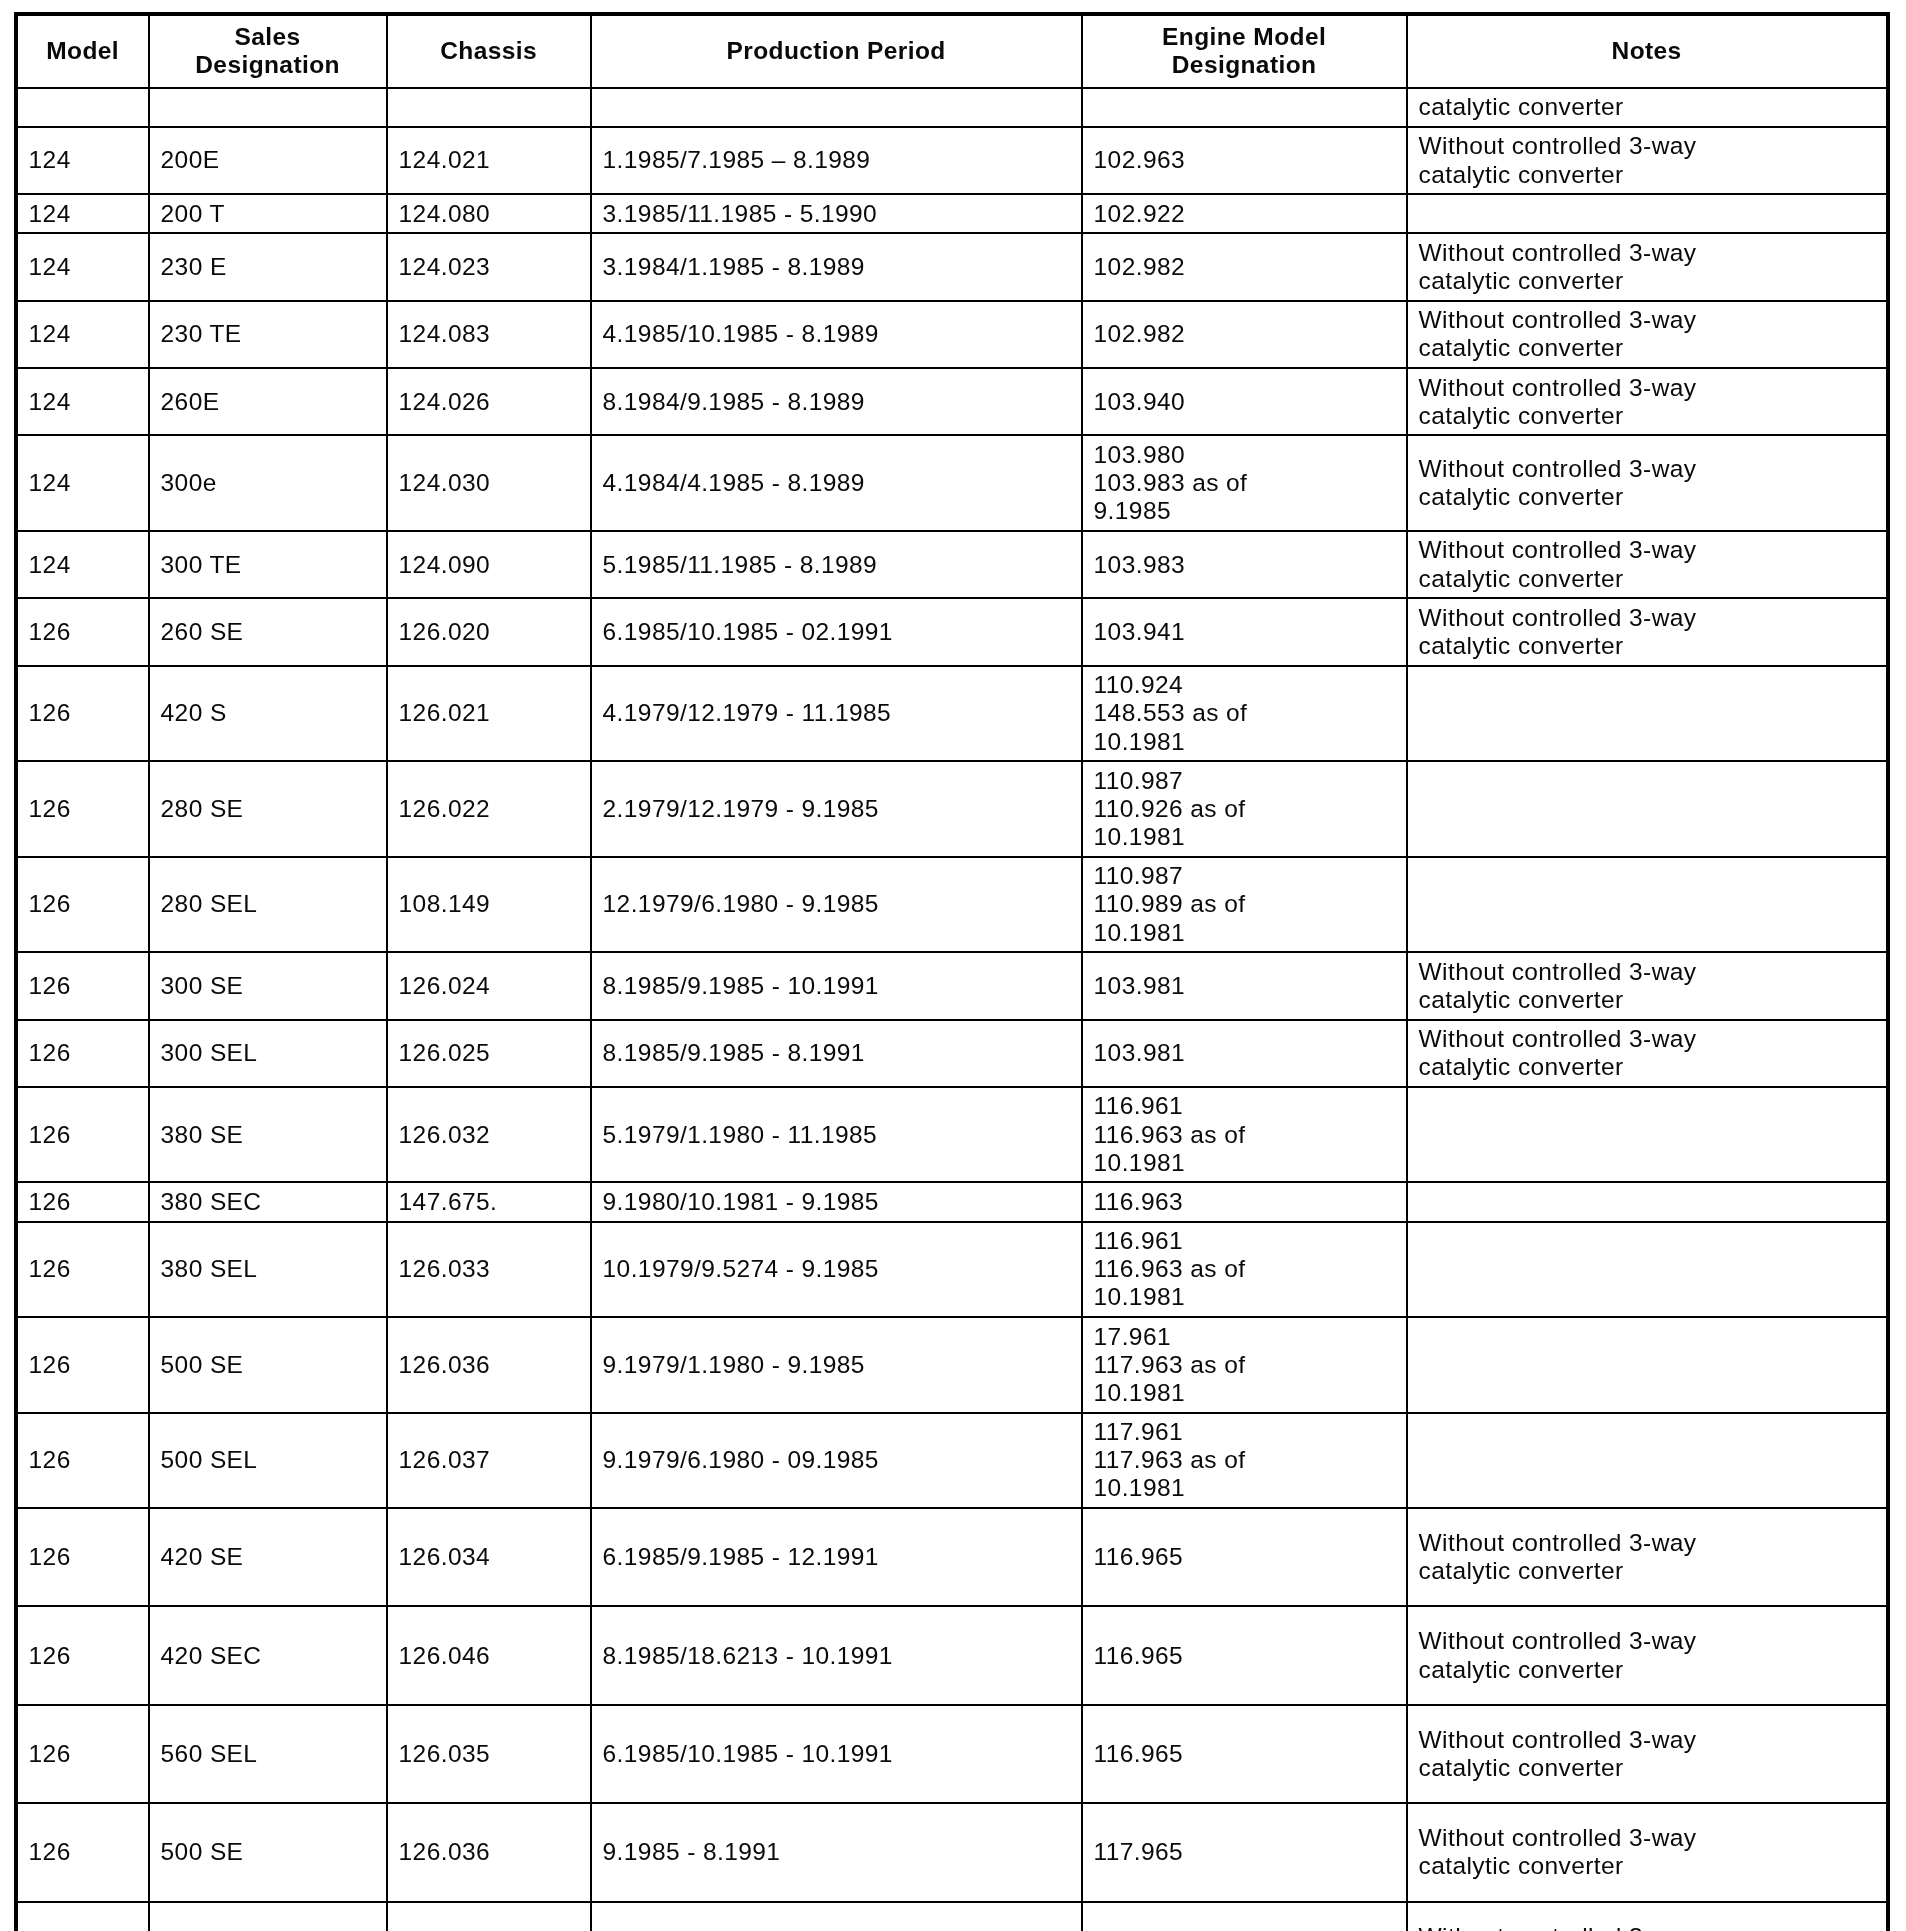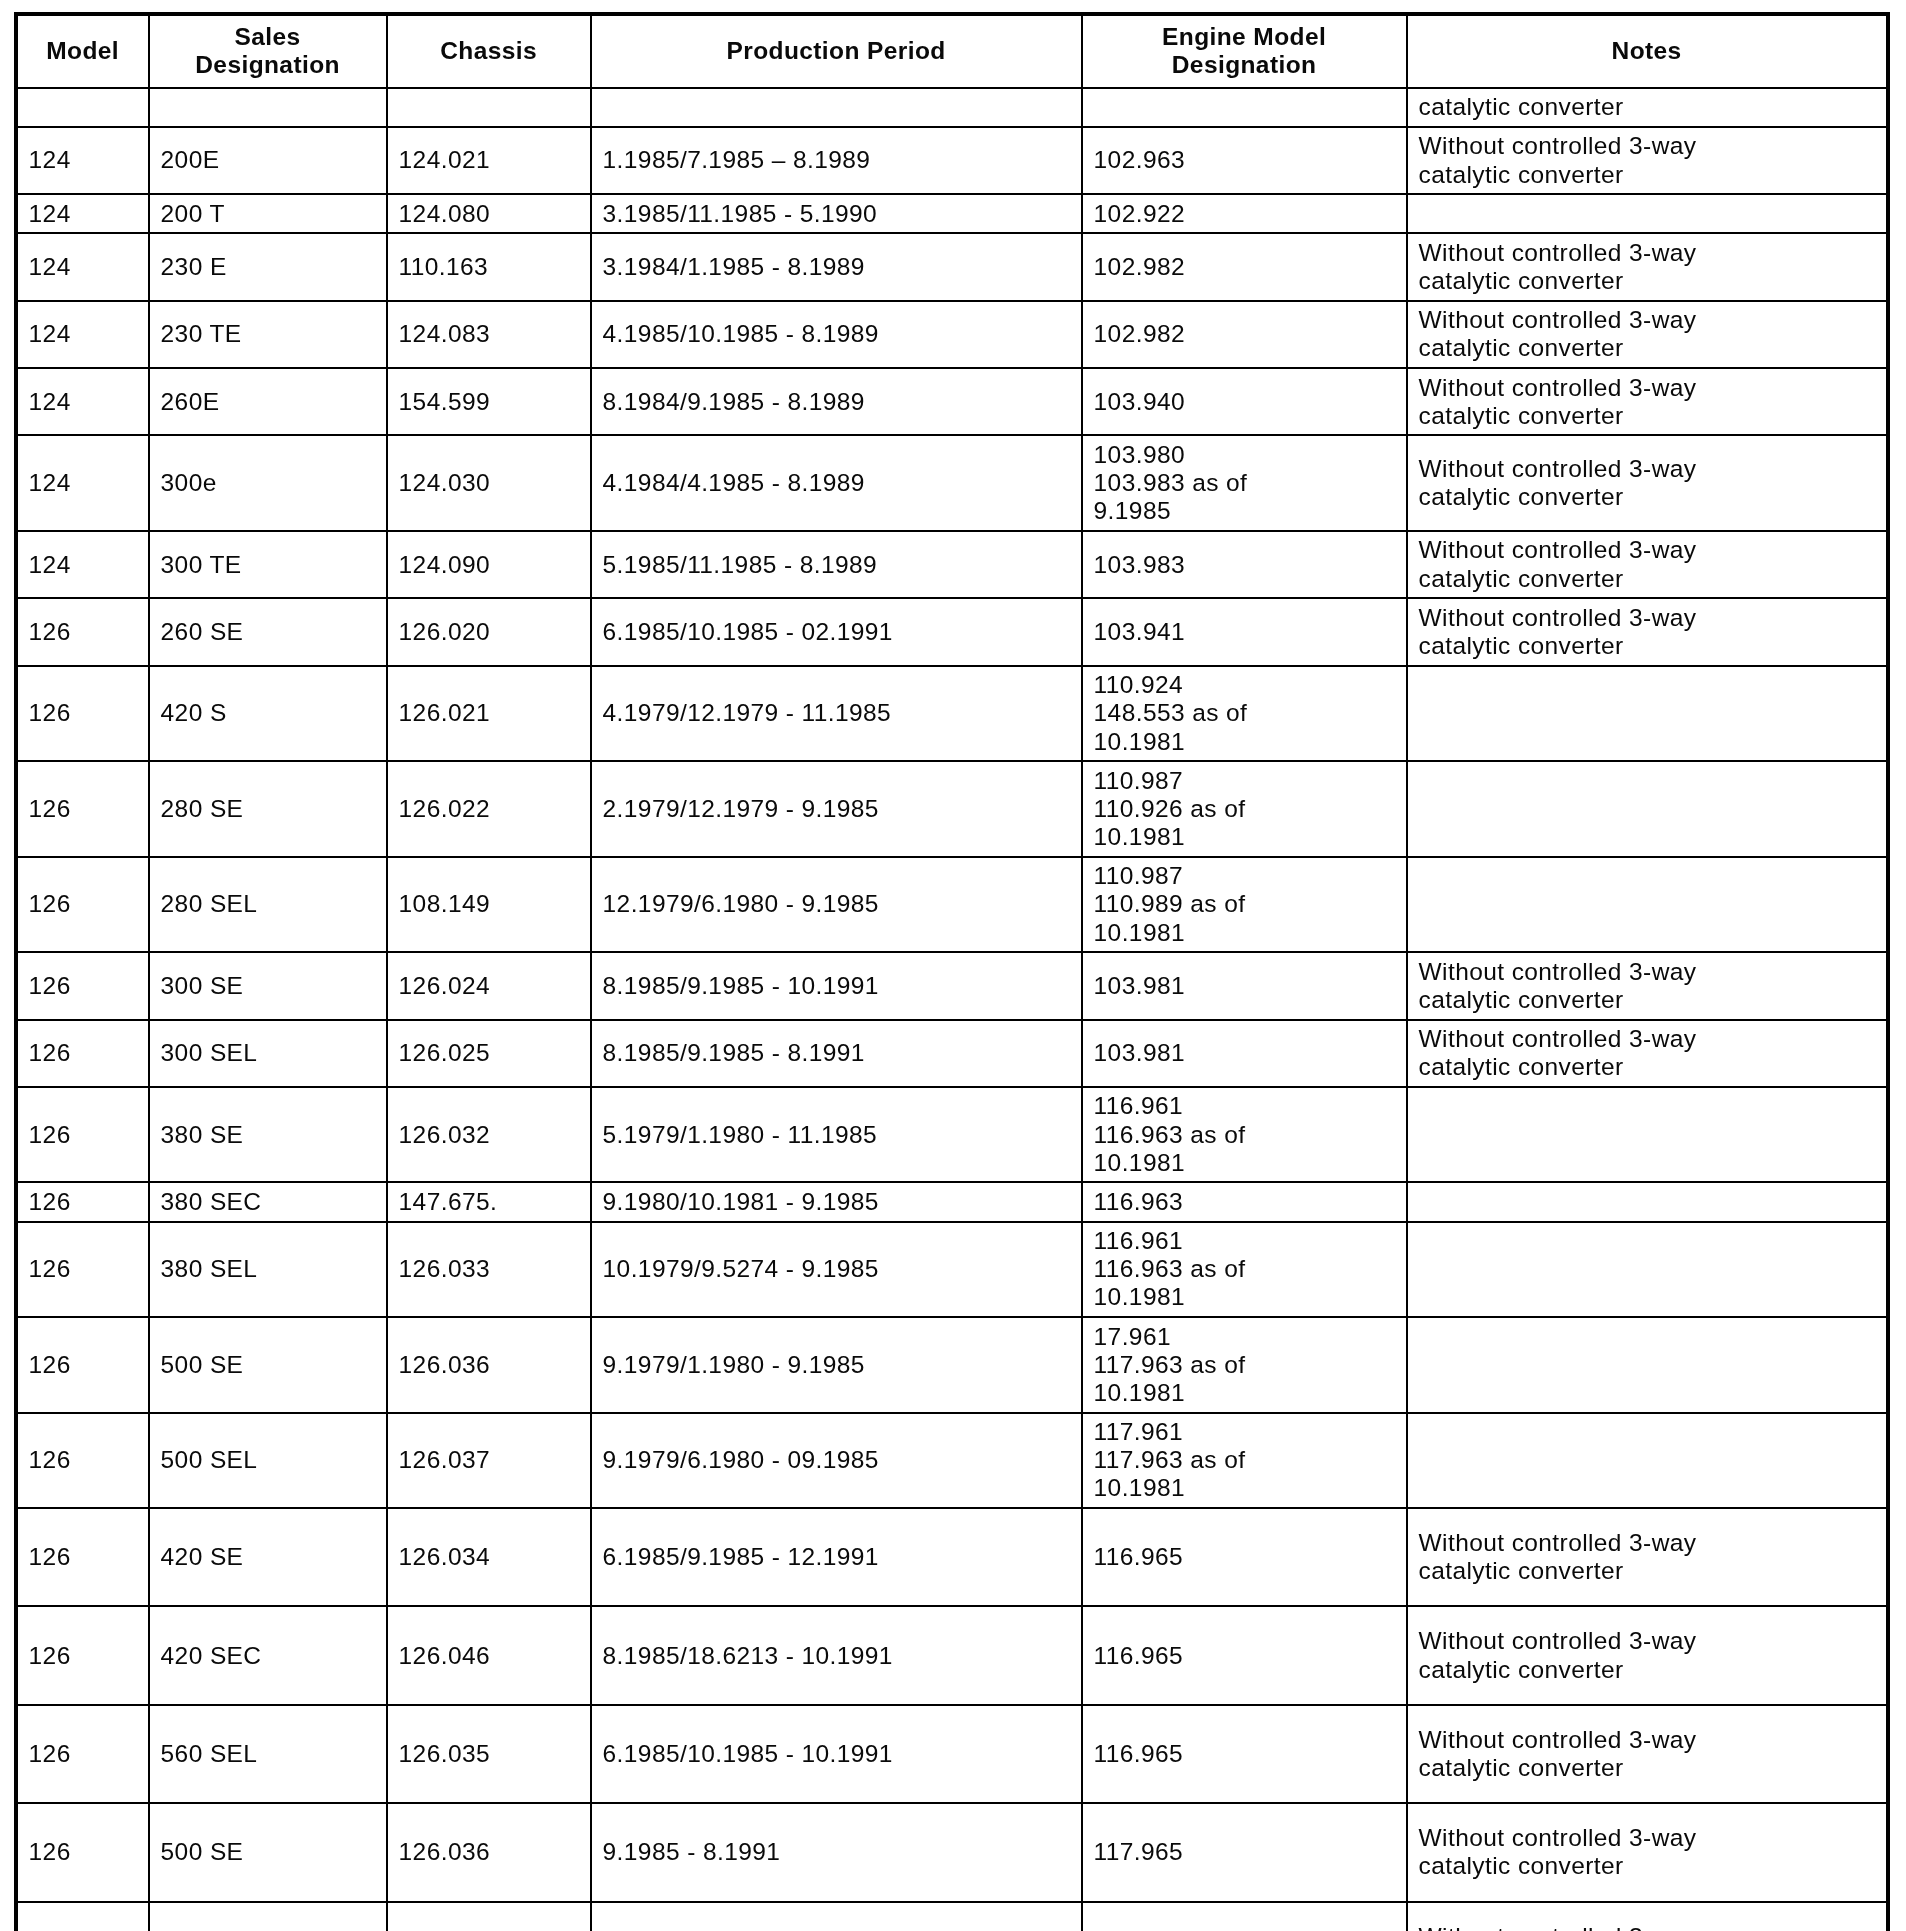--- a/index.html
+++ b/index.html
@@ -94,39 +94,39 @@
           <td class="col-model">124</td>
           <td class="col-sales">200 T</td>
           <td class="col-chassis">124.080</td>
           <td class="col-period">3.1985/11.1985 - 5.1990</td>
           <td class="col-engine">102.922</td>
           <td class="col-notes"></td>
         </tr>
         <tr>
           <td class="col-model">124</td>
           <td class="col-sales">230 E</td>
-          <td class="col-chassis">110.163</td>
+          <td class="col-chassis">124.023</td>
           <td class="col-period">3.1984/1.1985 - 8.1989</td>
           <td class="col-engine">102.982</td>
           <td class="col-notes">Without controlled 3-way
 catalytic converter</td>
         </tr>
         <tr>
           <td class="col-model">124</td>
           <td class="col-sales">230 TE</td>
           <td class="col-chassis">124.083</td>
           <td class="col-period">4.1985/10.1985 - 8.1989</td>
           <td class="col-engine">102.982</td>
           <td class="col-notes">Without controlled 3-way
 catalytic converter</td>
         </tr>
         <tr>
           <td class="col-model">124</td>
           <td class="col-sales">260E</td>
-          <td class="col-chassis">154.599</td>
+          <td class="col-chassis">124.026</td>
           <td class="col-period">8.1984/9.1985 - 8.1989</td>
           <td class="col-engine">103.940</td>
           <td class="col-notes">Without controlled 3-way
 catalytic converter</td>
         </tr>
         <tr>
           <td class="col-model">124</td>
           <td class="col-sales">300e</td>
           <td class="col-chassis">124.030</td>
           <td class="col-period">4.1984/4.1985 - 8.1989</td>

